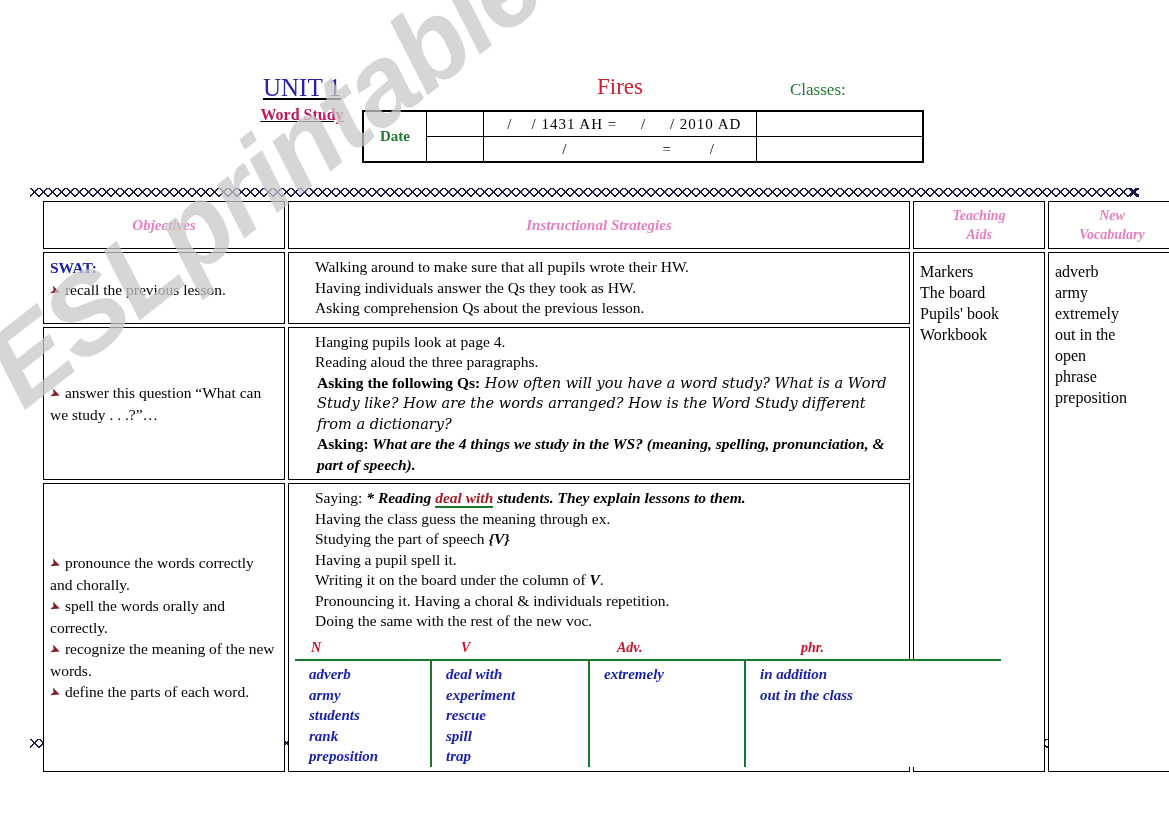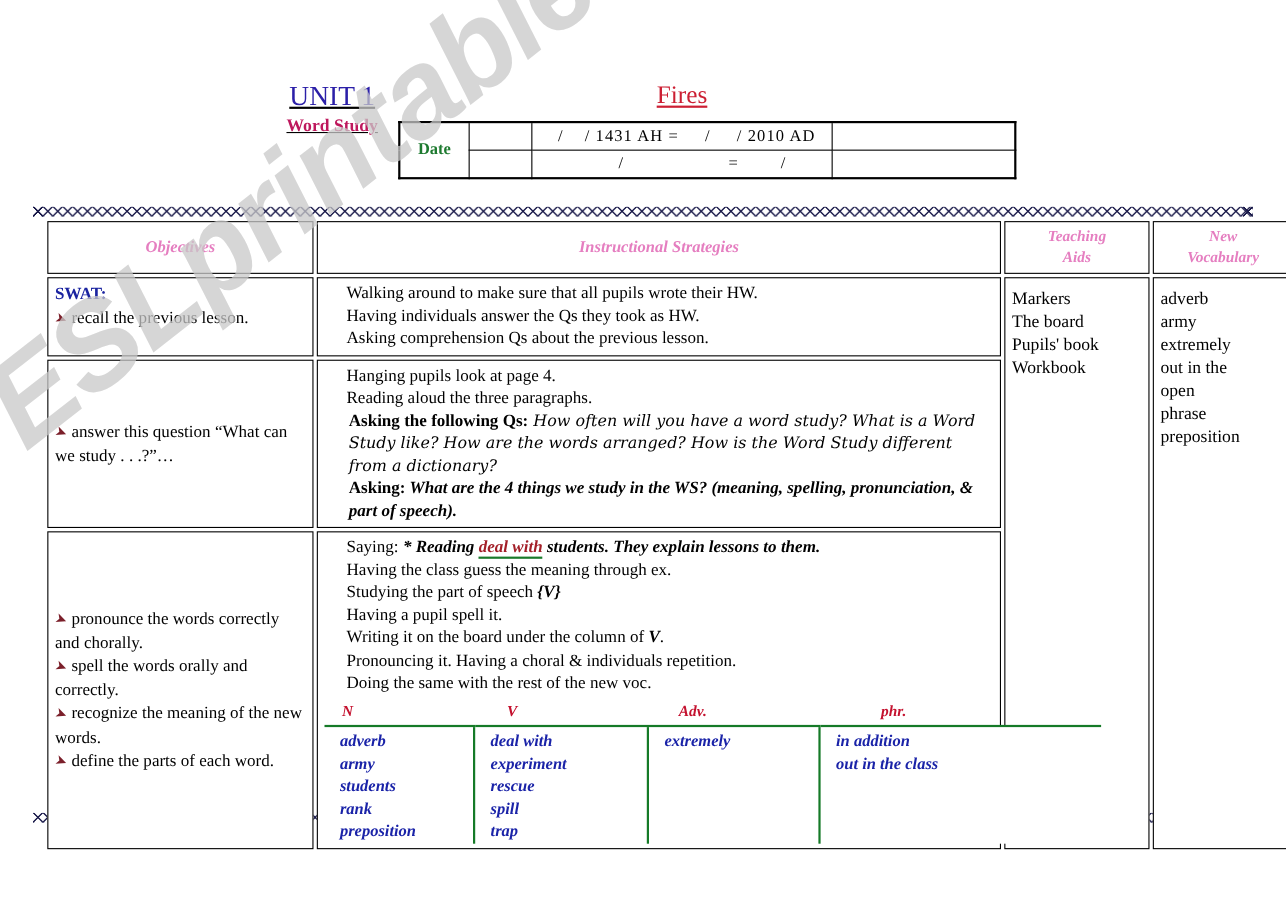--- a/index.html
+++ b/index.html
@@ -71,21 +71,20 @@
     white-space: nowrap;
   }
   #subject {
     position: absolute;
     left: 540px; top: 0;
     width: 160px;
     text-align: center;
     font-size: 23px;
     color: #cc1f33;
     line-height: 30px;
-    text-decoration: underline;
   }
   #classes {
     position: absolute;
     left: 790px; top: 6px;
     width: 160px;
     text-align: left;
     font-size: 17px;
     color: #1d7a2f;
     line-height: 24px;
   }
@@ -277,20 +276,21 @@
 
 <div id="topblock">
 
   <div id="titlecol">
     <div class="t-unit">UNIT 1</div>
     <div class="t-wordstudy">Word Study</div>
   </div>
 
   <div id="subject">Fires</div>
 
+  <div id="classes">Classes:</div>
 </div>
 
 <table id="datetable">
   <tbody>
       <tr>
     <td class="dc-date" rowspan="2">Date</td>
     <td class="dc-blank"></td>
     <td class="dc-hijri">  /    / 1431 AH =     /     / 2010 AD</td>
     <td class="dc-right"></td>
   </tr>

